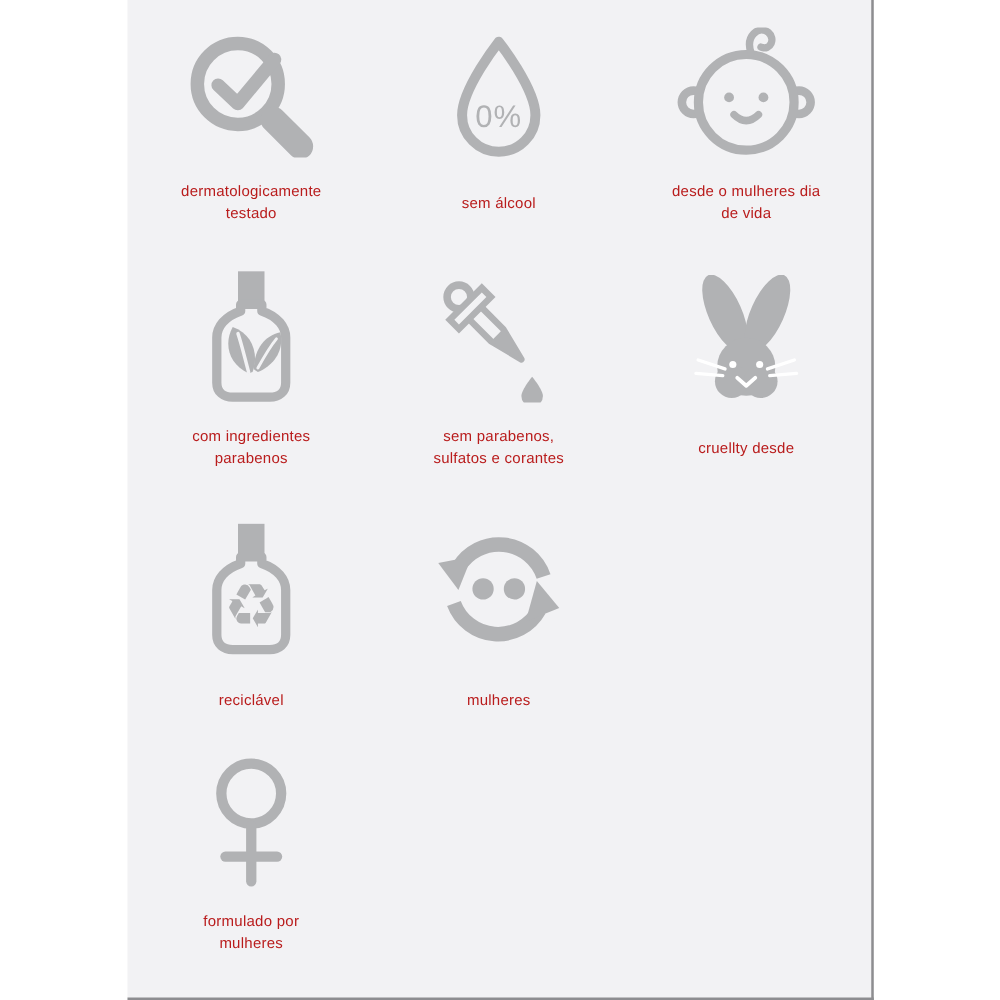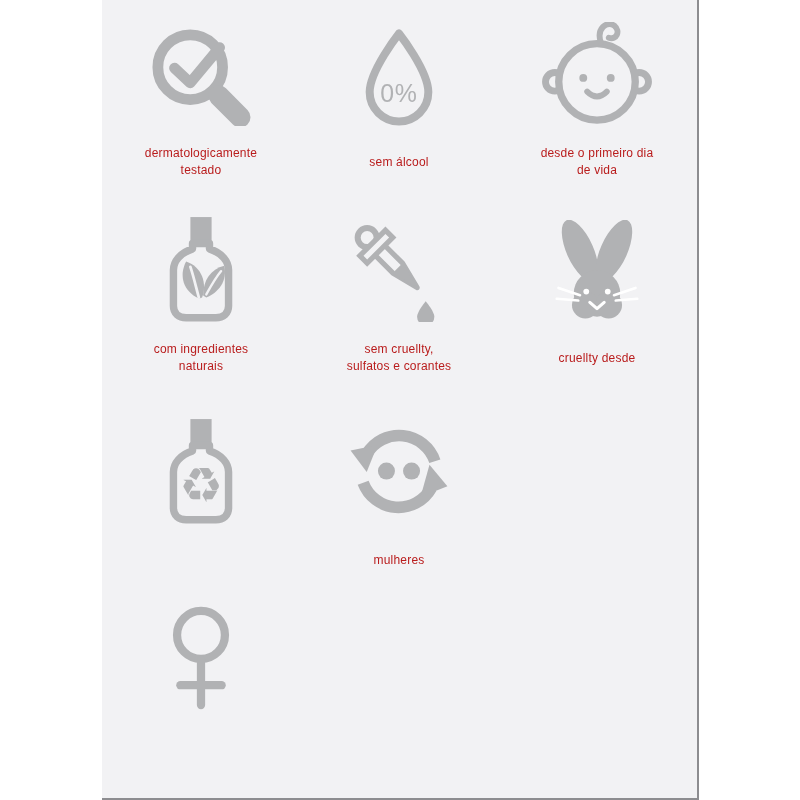--- a/index.html
+++ b/index.html
@@ -65,52 +65,52 @@
         <svg class="ic" width="118" height="104" viewBox="0 0 120 106">
           <circle cx="17" cy="61" r="9.5" fill="none" stroke="currentColor" stroke-width="7"></circle>
           <circle cx="103" cy="61" r="9.5" fill="none" stroke="currentColor" stroke-width="7"></circle>
           <circle cx="60" cy="61" r="39" fill="#f2f2f4" stroke="currentColor" stroke-width="7.5"></circle>
           <path d="M64,21 C59,7 70,-2 78,4 C84,9 80,19 72,16" fill="none" stroke="currentColor" stroke-width="6" stroke-linecap="round"></path>
           <circle cx="46" cy="57" r="4" fill="currentColor"></circle>
           <circle cx="74" cy="57" r="4" fill="currentColor"></circle>
           <path d="M50,71 Q60,81 70,71" fill="none" stroke="currentColor" stroke-width="6" stroke-linecap="round"></path>
         </svg>
       </div>
-      <div class="label">desde o primeiro dia
+      <div class="label">desde o mulheres dia
 de vida</div>
     </div>
 
     <div class="cell">
       <div class="icon-box">
         <svg class="ic" width="68" height="106" viewBox="0 0 64 100">
           <rect x="22" y="1" width="20" height="25" fill="currentColor"></rect>
           <path d="M24,26 L40,26 L40,31 C52,35 58,43 58,51 L58,85 C58,92 53,96 46,96 L18,96 C11,96 6,92 6,85 L6,51 C6,43 12,35 24,31 Z" fill="none" stroke="currentColor" stroke-width="7" stroke-linejoin="round"></path>
           <path d="M30,78 C15,71 11,56 18,43 C33,48 38,64 33,77 Z" fill="currentColor"></path>
           <path d="M30,77 C27,66 25,57 22,48" fill="none" stroke="#f2f2f4" stroke-width="2.6" stroke-linecap="round"></path>
           <path d="M34,75 C34,61 41,50 54,47 C57,61 49,72 37,77 Z" fill="currentColor"></path>
           <path d="M37,74 C42,65 46,58 51,52" fill="none" stroke="#f2f2f4" stroke-width="2.2" stroke-linecap="round"></path>
         </svg>
       </div>
       <div class="label">com ingredientes
-naturais</div>
+parabenos</div>
     </div>
 
     <div class="cell">
       <div class="icon-box">
         <svg class="ic" width="106" height="100" viewBox="0 0 110 116">
           <g transform="rotate(-45 52 52)">
             <circle cx="52" cy="4" r="11" fill="none" stroke="currentColor" stroke-width="7"></circle>
             <rect x="31" y="13" width="42" height="12" fill="#f2f2f4" stroke="currentColor" stroke-width="6"></rect>
             <path d="M44,25 L44,54 L52,86 L60,54 L60,25" fill="none" stroke="currentColor" stroke-width="6" stroke-linejoin="round"></path>
             <path d="M44,54 L60,54 L52,86 Z" fill="currentColor"></path>
           </g>
           <path d="M86,92 C86,92 76,104 76,110 A10,10 0 0 0 96,110 C96,104 86,92 86,92 Z" fill="currentColor"></path>
         </svg>
       </div>
-      <div class="label">sem cruellty,
+      <div class="label">sem parabenos,
 sulfatos e corantes</div>
     </div>
 
     <div class="cell">
       <div class="icon-box">
         <svg class="ic" width="104" height="102" viewBox="0 0 110 114">
           <ellipse cx="36" cy="34" rx="15" ry="37" fill="currentColor" transform="rotate(-24 36 34)"></ellipse>
           <ellipse cx="74" cy="34" rx="15" ry="37" fill="currentColor" transform="rotate(24 74 34)"></ellipse>
           <circle cx="55" cy="82" r="26" fill="currentColor"></circle>
           <circle cx="42" cy="95" r="15" fill="currentColor"></circle>
@@ -126,20 +126,21 @@
     </div>
 
     <div class="cell">
       <div class="icon-box">
         <svg class="ic" width="68" height="106" viewBox="0 0 64 100">
           <rect x="22" y="1" width="20" height="25" fill="currentColor"></rect>
           <path d="M24,26 L40,26 L40,31 C52,35 58,43 58,51 L58,85 C58,92 53,96 46,96 L18,96 C11,96 6,92 6,85 L6,51 C6,43 12,35 24,31 Z" fill="none" stroke="currentColor" stroke-width="7" stroke-linejoin="round"></path>
           <text x="32" y="79" text-anchor="middle" font-size="46" font-family="'DejaVu Sans',sans-serif">♻</text>
         </svg>
       </div>
+      <div class="label">reciclável</div>
     </div>
 
 
     <div class="cell">
       <div class="icon-box">
         <svg class="ic" width="112" height="104" viewBox="0 0 120 116">
           <path d="M100,46 A42,42 0 0 0 24,38" fill="none" stroke="currentColor" stroke-width="13"></path>
           <polygon points="6,34 36,28 24,58" fill="currentColor"></polygon>
           <path d="M20,70 A42,42 0 0 0 96,76" fill="none" stroke="currentColor" stroke-width="13"></path>
           <polygon points="84,86 114,74 94,50" fill="currentColor"></polygon>
@@ -151,16 +152,18 @@
     </div>
 
     <div class="cell cell-last">
       <div class="icon-box">
         <svg class="ic" width="82" height="104" viewBox="0 0 96 126">
           <circle cx="48" cy="35" r="29" fill="none" stroke="currentColor" stroke-width="10"></circle>
           <line x1="48" y1="66" x2="48" y2="120" stroke="currentColor" stroke-width="10" stroke-linecap="round"></line>
           <line x1="23" y1="96" x2="73" y2="96" stroke="currentColor" stroke-width="10" stroke-linecap="round"></line>
         </svg>
       </div>
+      <div class="label">formulado por
+mulheres</div>
     </div>
 
   </div>
 </div>
 
 </body></html>

